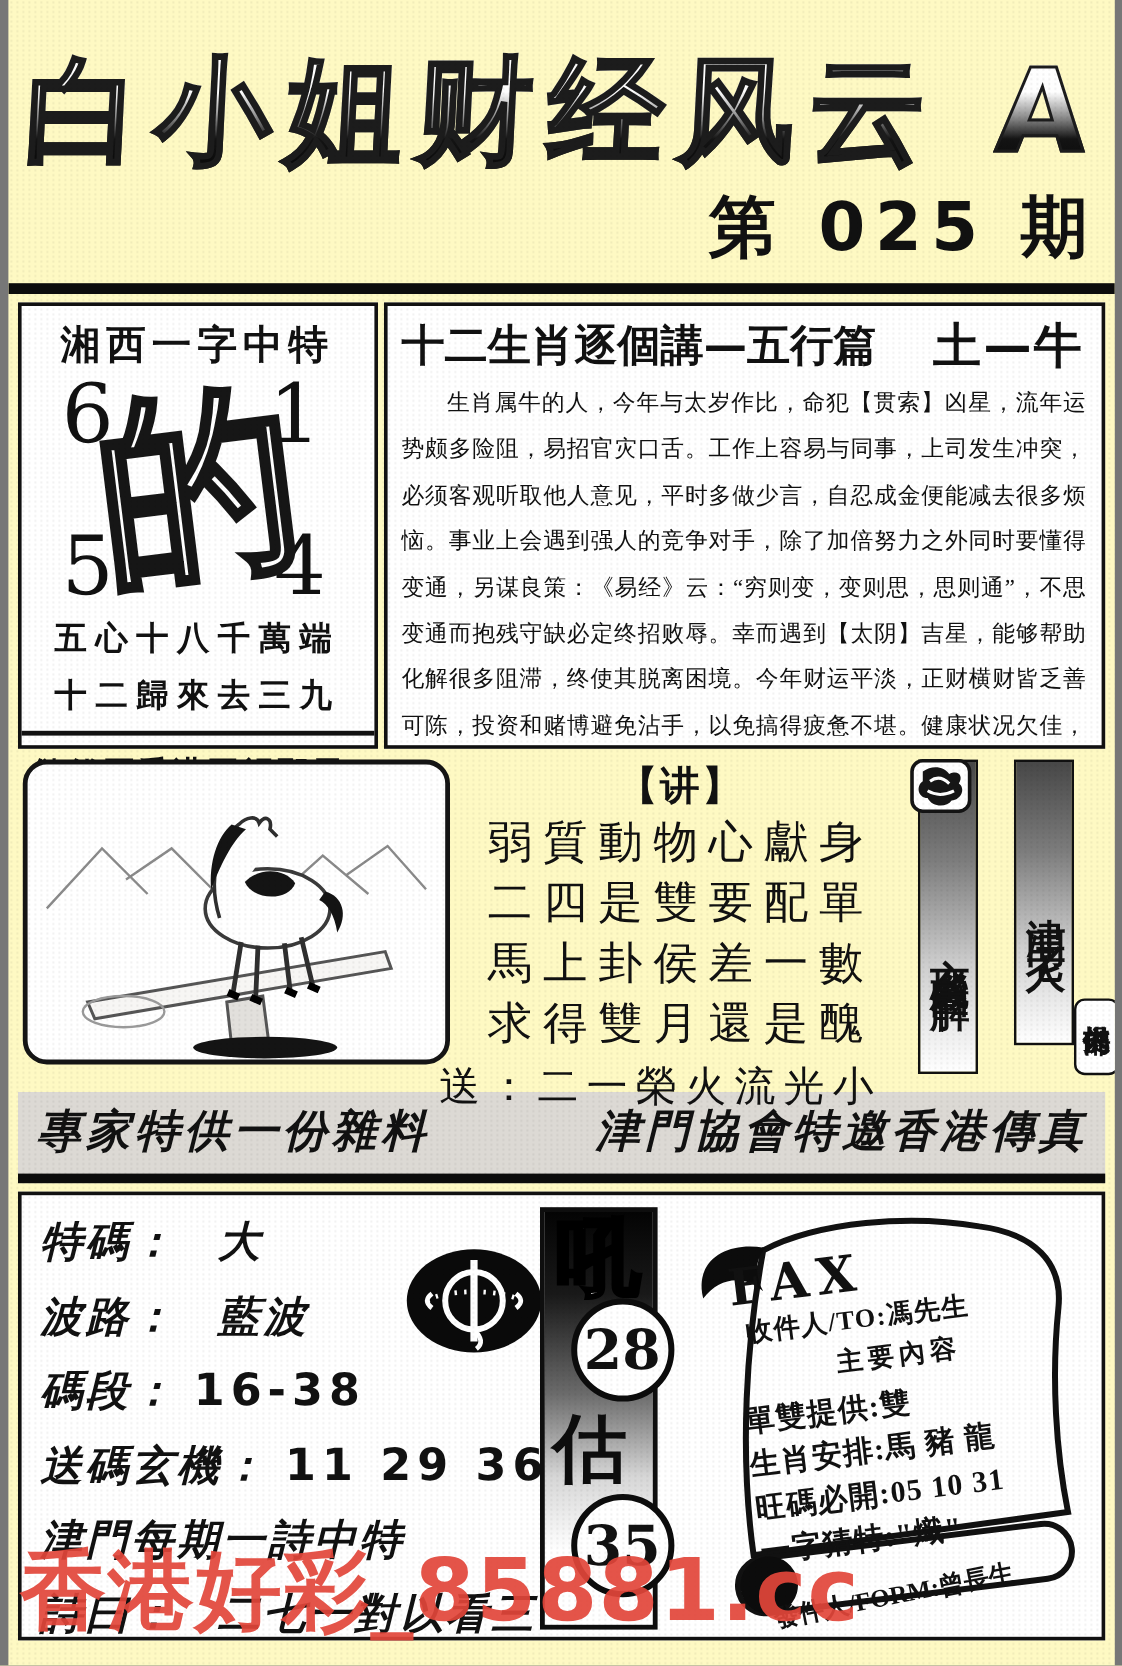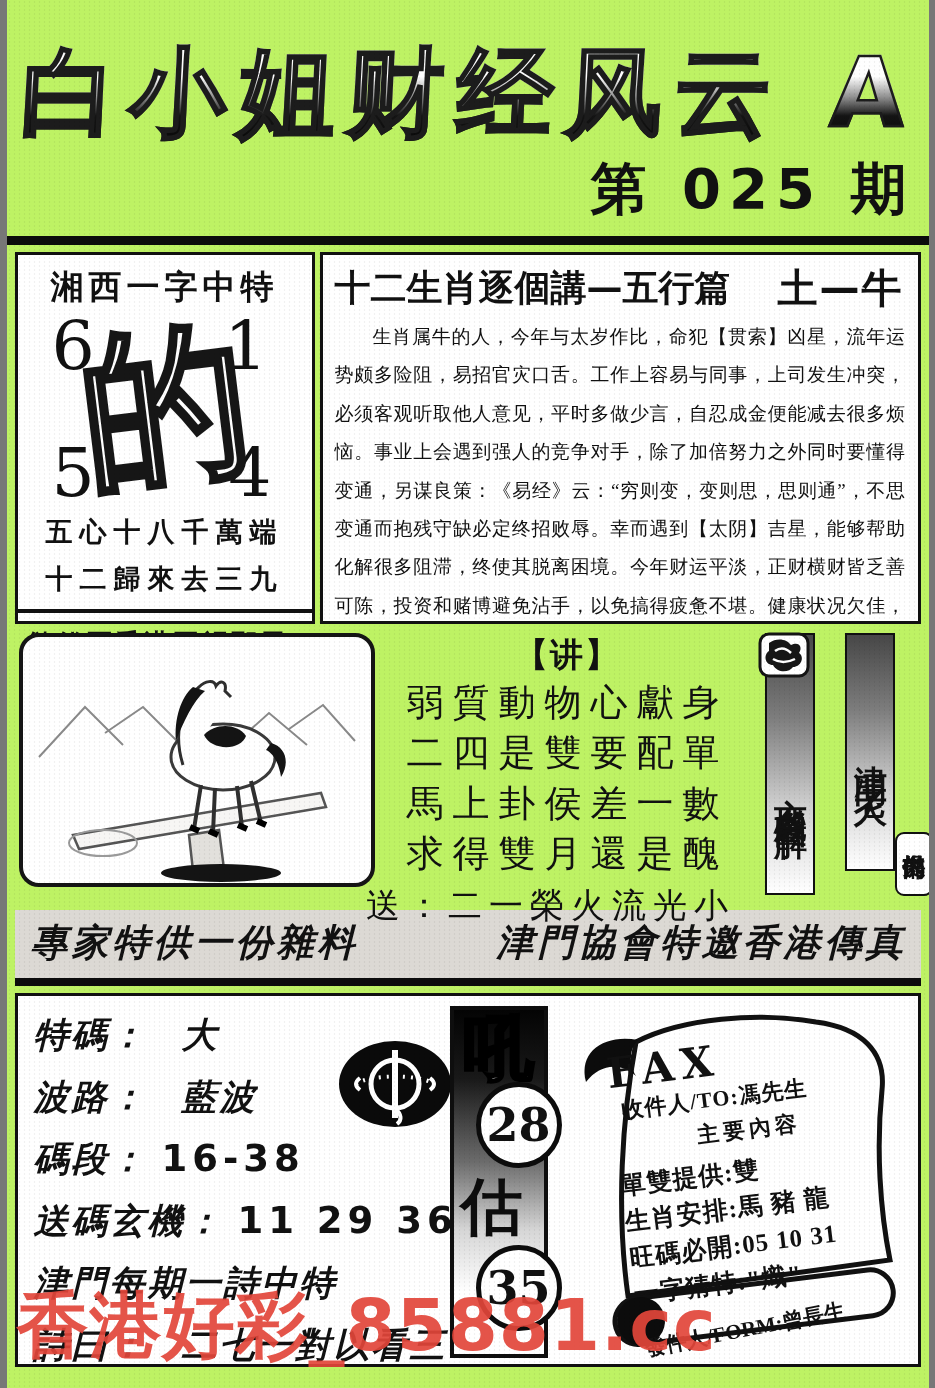--- a/index.html
+++ b/index.html
@@ -1,17 +1,17 @@
 <!DOCTYPE html>
 <html><head>
 <meta charset="utf-8">
 <style>
   * { box-sizing: border-box; margin: 0; padding: 0; }
   body { background:#777; font-family:"Liberation Serif", serif; }
-  .page { position:relative; width:922px; height:1388px; margin:0 auto; background:#bef264; color:#111; overflow:hidden; }
+  .page { position:relative; width:922px; height:1388px; margin:0 auto; background:#fef9c3; color:#111; overflow:hidden; }
   .page::before { content:""; position:absolute; inset:0; pointer-events:none; z-index:4;
     background-image: radial-gradient(rgba(0,0,0,0.055) 1px, transparent 1.2px);
     background-size: 5px 4px; }
 
   
   .masthead { padding:30px 4px 0 14px; }
   .masthead-title { font-family:"DejaVu Sans", sans-serif; font-weight:900; font-size:96px;
     letter-spacing:13px; white-space:nowrap; transform:skewX(-3deg);
     background:linear-gradient(180deg,#ffffff 0%,#fefefe 36%,#8d8d8d 52%,#141414 66%,#000 100%);
     -webkit-background-clip:text; background-clip:text; color:transparent;

